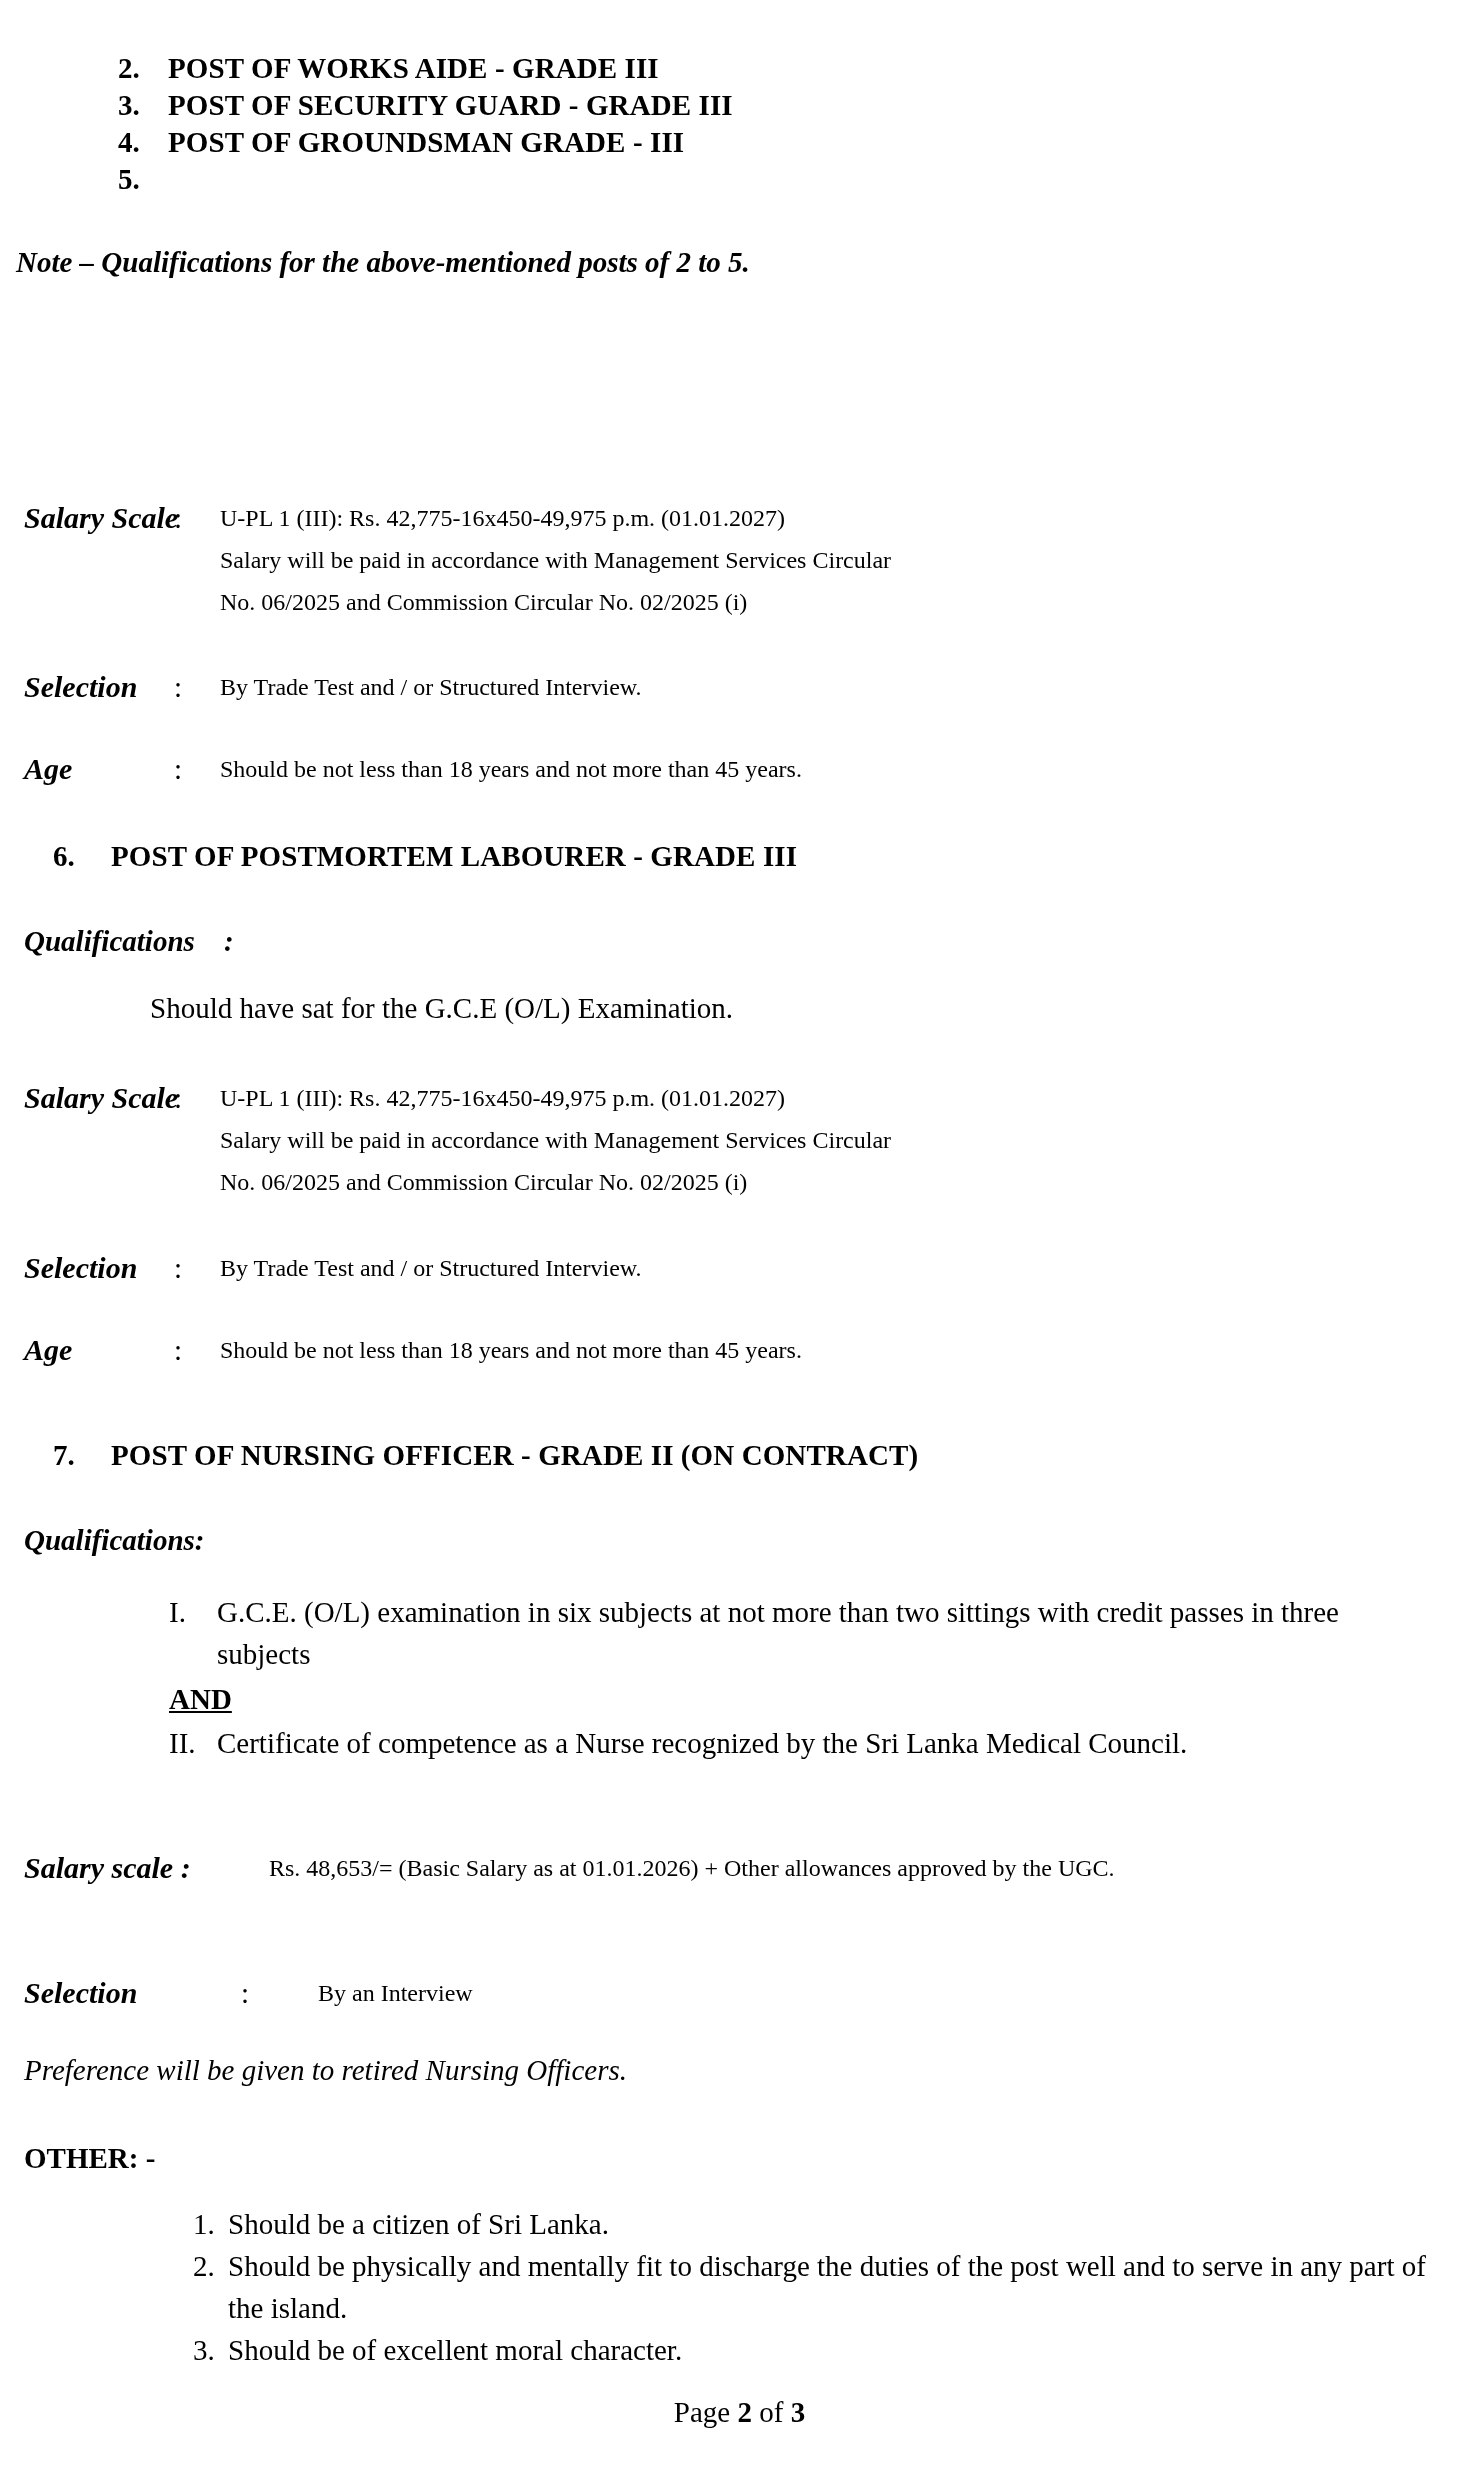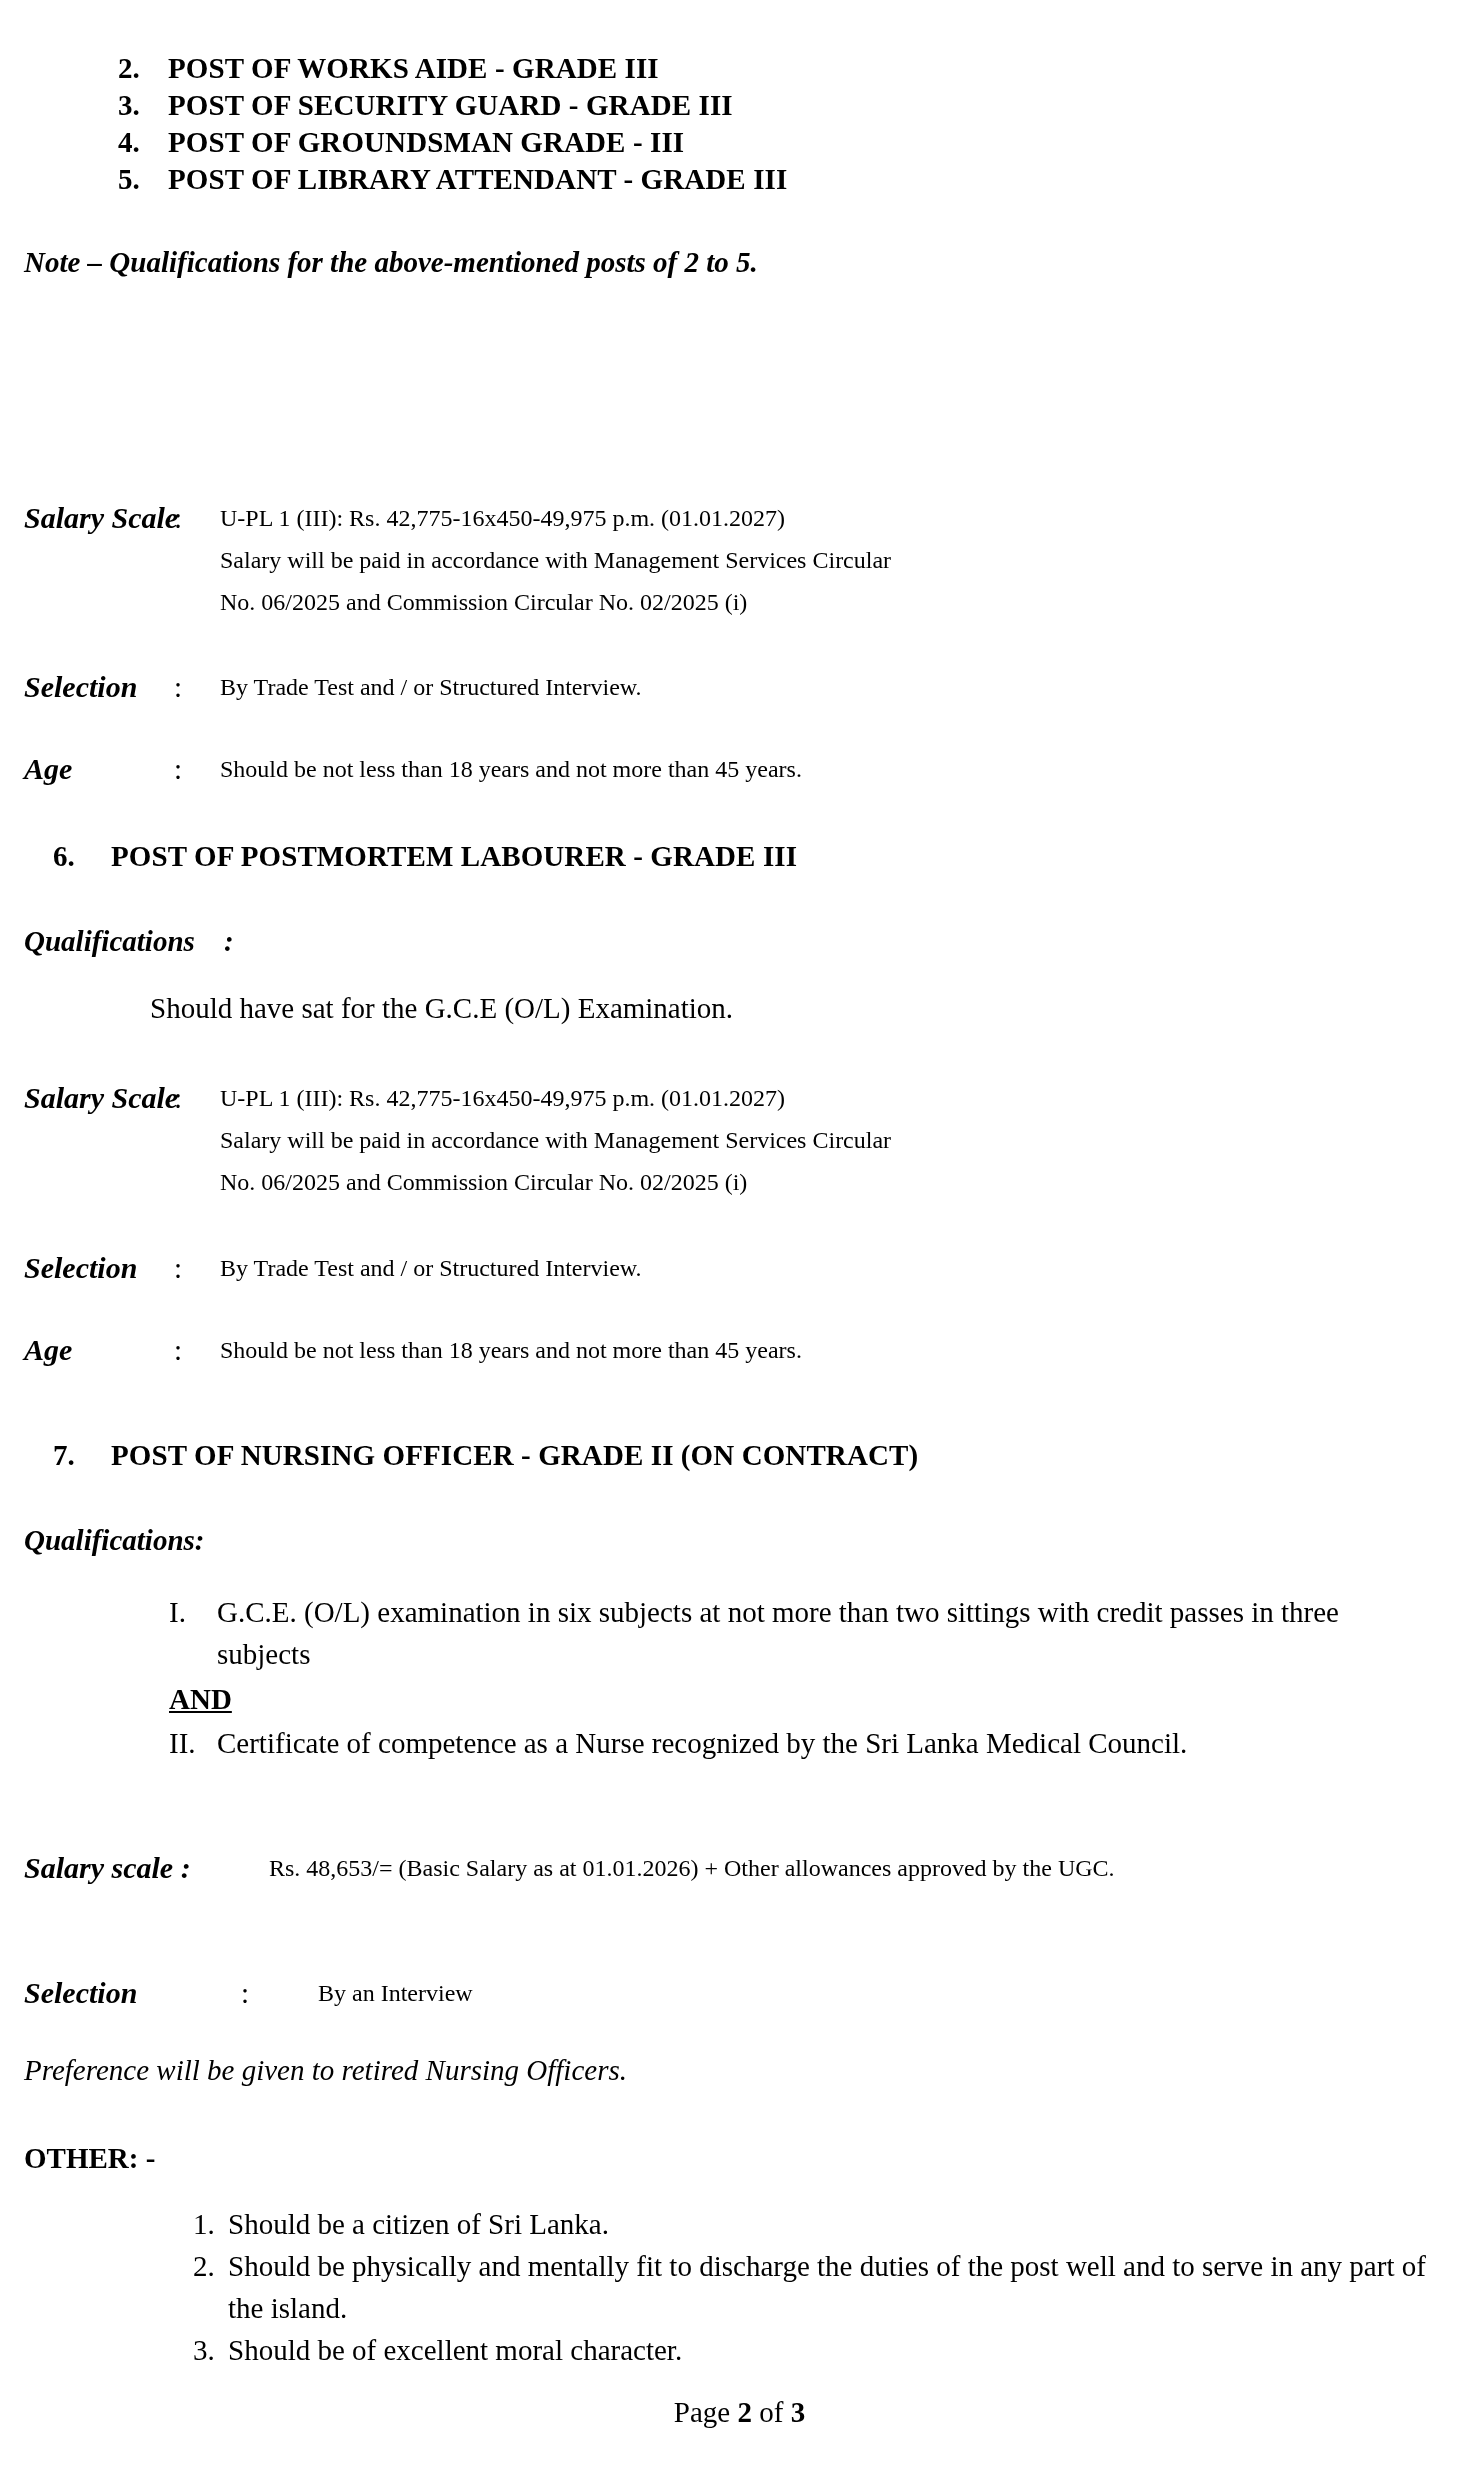--- a/index.html
+++ b/index.html
@@ -47,21 +47,21 @@
     flex: 0 0 50px;
     font-weight: bold;
   }
   .post-list .txt {
     font-weight: bold;
   }
 
   
   .note-line {
     position: absolute;
-    left: 24px;
+    left: 16px;
     top: 243px;
     font-style: italic;
     font-weight: bold;
     font-size: 29px;
     line-height: 39px;
   }
 
   
   .indent-para {
     position: absolute;
@@ -235,21 +235,20 @@
     <li>
       <span class="num">3.</span>
       <span class="txt">POST OF SECURITY GUARD - GRADE III</span>
     </li>
     <li>
       <span class="num">4.</span>
       <span class="txt">POST OF GROUNDSMAN GRADE - III</span>
     </li>
     <li>
       <span class="num">5.</span>
-      <span class="txt">POST OF LIBRARY ATTENDANT - GRADE III</span>
     </li>
   </ul>
 
   <div class="note-line">Note – Qualifications for the above-mentioned posts of 2 to 5.</div>
 
 
   <div class="row" style="top:497px;">
     <span class="label">Salary Scale</span>
     <span class="colon" style="left:150px;">:</span>
     <span class="value" style="left:196px; width:1238px;">

